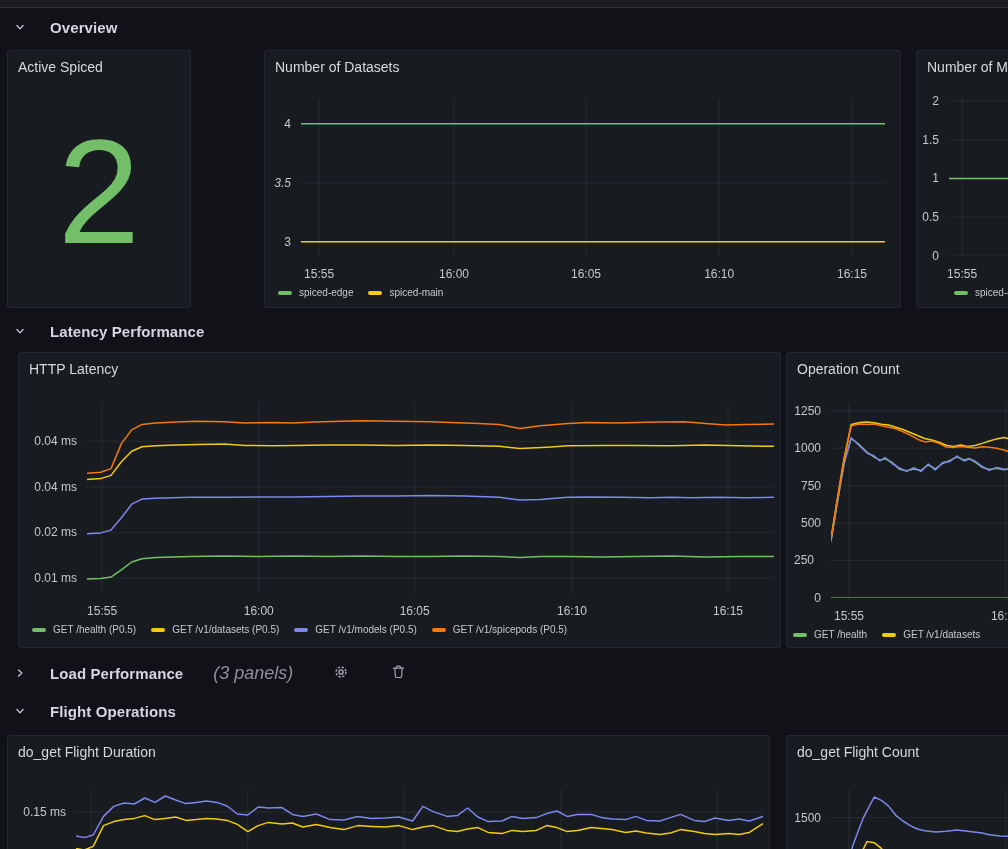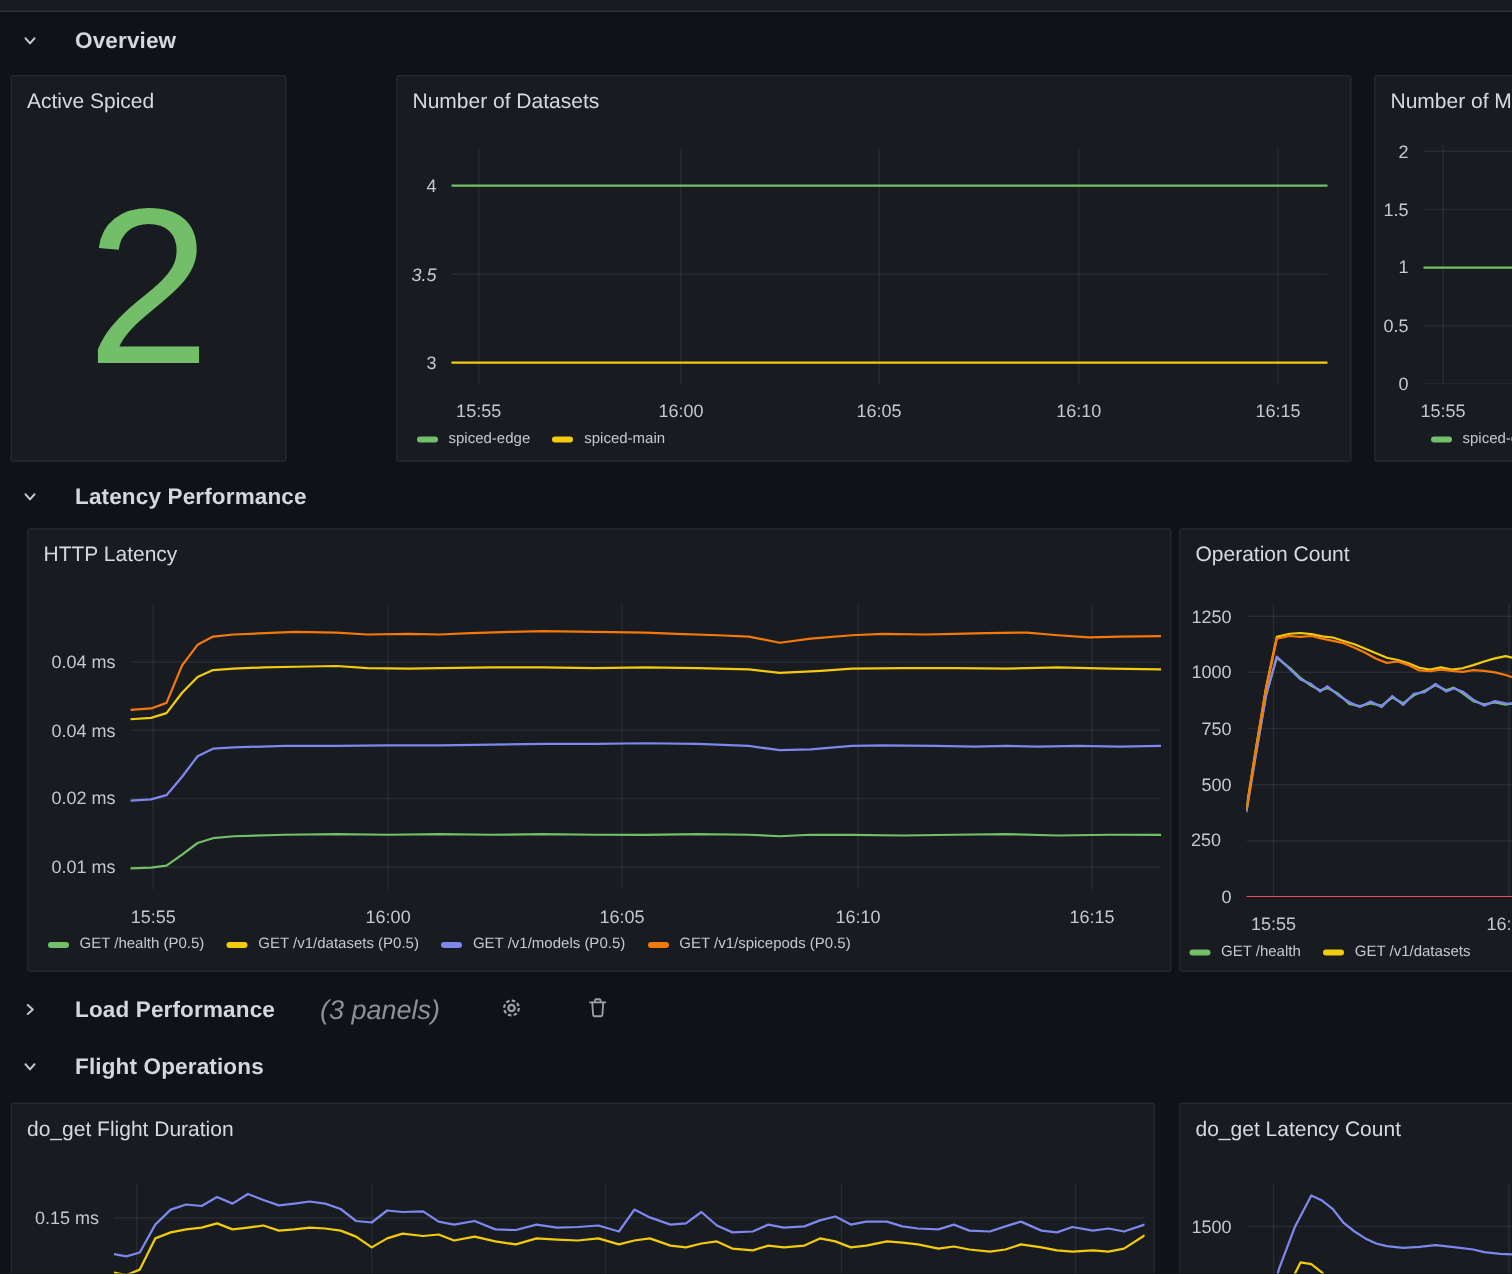--- a/index.html
+++ b/index.html
@@ -288,21 +288,21 @@
         <line x1="485.0" x2="485.0" y1="0" y2="200" stroke="rgba(204,204,220,0.09)"></line>
         <line x1="641.0" x2="641.0" y1="0" y2="200" stroke="rgba(204,204,220,0.09)"></line>
         <line x1="0" x2="687" y1="23.0" y2="23.0" stroke="rgba(204,204,220,0.09)"></line>
         <polyline points="0.0,47.0 8.2,48.6 17.2,46.0 27.5,27.4 37.8,17.4 48.1,14.0 58.4,15.0 68.7,9.0 79.0,13.4 89.3,7.0 99.6,11.0 109.9,14.6 120.2,13.4 130.5,12.0 140.8,13.4 151.1,17.0 161.4,25.0 171.8,26.0 182.1,18.0 192.4,19.0 206.1,18.6 216.4,25.4 226.7,27.4 240.4,25.0 254.2,30.6 267.9,31.0 281.7,27.4 295.4,29.4 309.2,29.0 322.9,28.0 336.6,32.0 346.9,17.4 357.2,22.6 371.0,27.4 381.3,26.6 391.6,19.0 401.9,28.0 412.2,32.6 425.9,32.0 436.2,27.4 446.6,29.4 460.3,28.6 470.6,24.6 480.9,22.0 491.2,27.4 501.5,25.4 515.3,25.4 525.6,28.6 535.9,30.0 549.6,30.6 559.9,27.4 570.2,31.4 583.9,32.0 594.3,28.6 604.6,25.4 618.3,31.4 628.6,32.6 638.9,29.0 652.6,31.4 663.0,30.0 673.3,32.0 687.0,27.4" fill="none" stroke="#7D87EE" stroke-width="1.5" stroke-linejoin="round" stroke-linecap="round"></polyline>
         <polyline points="0.0,59.4 8.2,61.0 17.2,57.4 27.5,36.6 37.8,32.6 48.1,30.6 58.4,29.4 68.7,26.6 79.0,30.6 89.3,29.4 99.6,28.0 109.9,31.4 120.2,30.6 130.5,29.4 140.8,30.0 151.1,31.4 161.4,35.4 171.8,42.6 182.1,36.6 192.4,33.4 206.1,35.0 216.4,34.0 226.7,38.0 240.4,35.4 254.2,38.6 267.9,40.6 281.7,36.6 295.4,37.4 309.2,38.0 322.9,36.6 336.6,40.6 346.9,38.0 357.2,36.6 371.0,41.4 381.3,42.6 391.6,40.0 401.9,38.6 412.2,43.4 425.9,44.6 436.2,41.4 446.6,42.6 460.3,41.4 470.6,36.6 480.9,38.6 491.2,42.6 501.5,41.4 515.3,38.6 525.6,39.4 535.9,40.6 549.6,43.4 559.9,42.0 570.2,44.0 583.9,45.4 594.3,44.0 604.6,40.6 618.3,42.6 628.6,44.6 638.9,45.4 652.6,44.6 663.0,45.4 673.3,43.4 687.0,34.6" fill="none" stroke="#F2CC0C" stroke-width="1.5" stroke-linejoin="round" stroke-linecap="round"></polyline>
       </svg>
     </div>
 </section>
 
 <section class="panel" style="left:786px; top:735px; width:300px; height:296px;">
-  <div class="panel-title">do_get Latency Count</div>
+  <div class="panel-title">do_get Flight Count</div>
   <div class="chart">
       <div class="ytick" style="left: 0px; width: 34px; top: 73.5714px;">1500</div>
       <svg width="720" height="200" style="position: absolute; left: 44px; top: 53px;">
         <line x1="18.0" x2="18.0" y1="0" y2="200" stroke="rgba(204,204,220,0.09)"></line>
         <line x1="175.0" x2="175.0" y1="0" y2="200" stroke="rgba(204,204,220,0.09)"></line>
         <line x1="331.9" x2="331.9" y1="0" y2="200" stroke="rgba(204,204,220,0.09)"></line>
         <line x1="488.9" x2="488.9" y1="0" y2="200" stroke="rgba(204,204,220,0.09)"></line>
         <line x1="645.8" x2="645.8" y1="0" y2="200" stroke="rgba(204,204,220,0.09)"></line>
         <line x1="0" x2="720" y1="28.6" y2="28.6" stroke="rgba(204,204,220,0.09)"></line>
         <polyline points="14.4,85.7 21.6,57.1 32.4,28.6 43.2,8.0 50.4,11.4 57.6,17.1 64.8,26.3 72.0,32.0 79.2,36.6 86.4,40.0 93.6,41.7 104.4,42.9 115.2,42.3 126.0,41.1 136.8,42.3 151.2,44.0 158.4,45.7 169.2,46.9 180.0,47.4 187.2,46.9 201.6,46.3 216.0,45.7" fill="none" stroke="#7D87EE" stroke-width="1.5" stroke-linejoin="round" stroke-linecap="round"></polyline>

